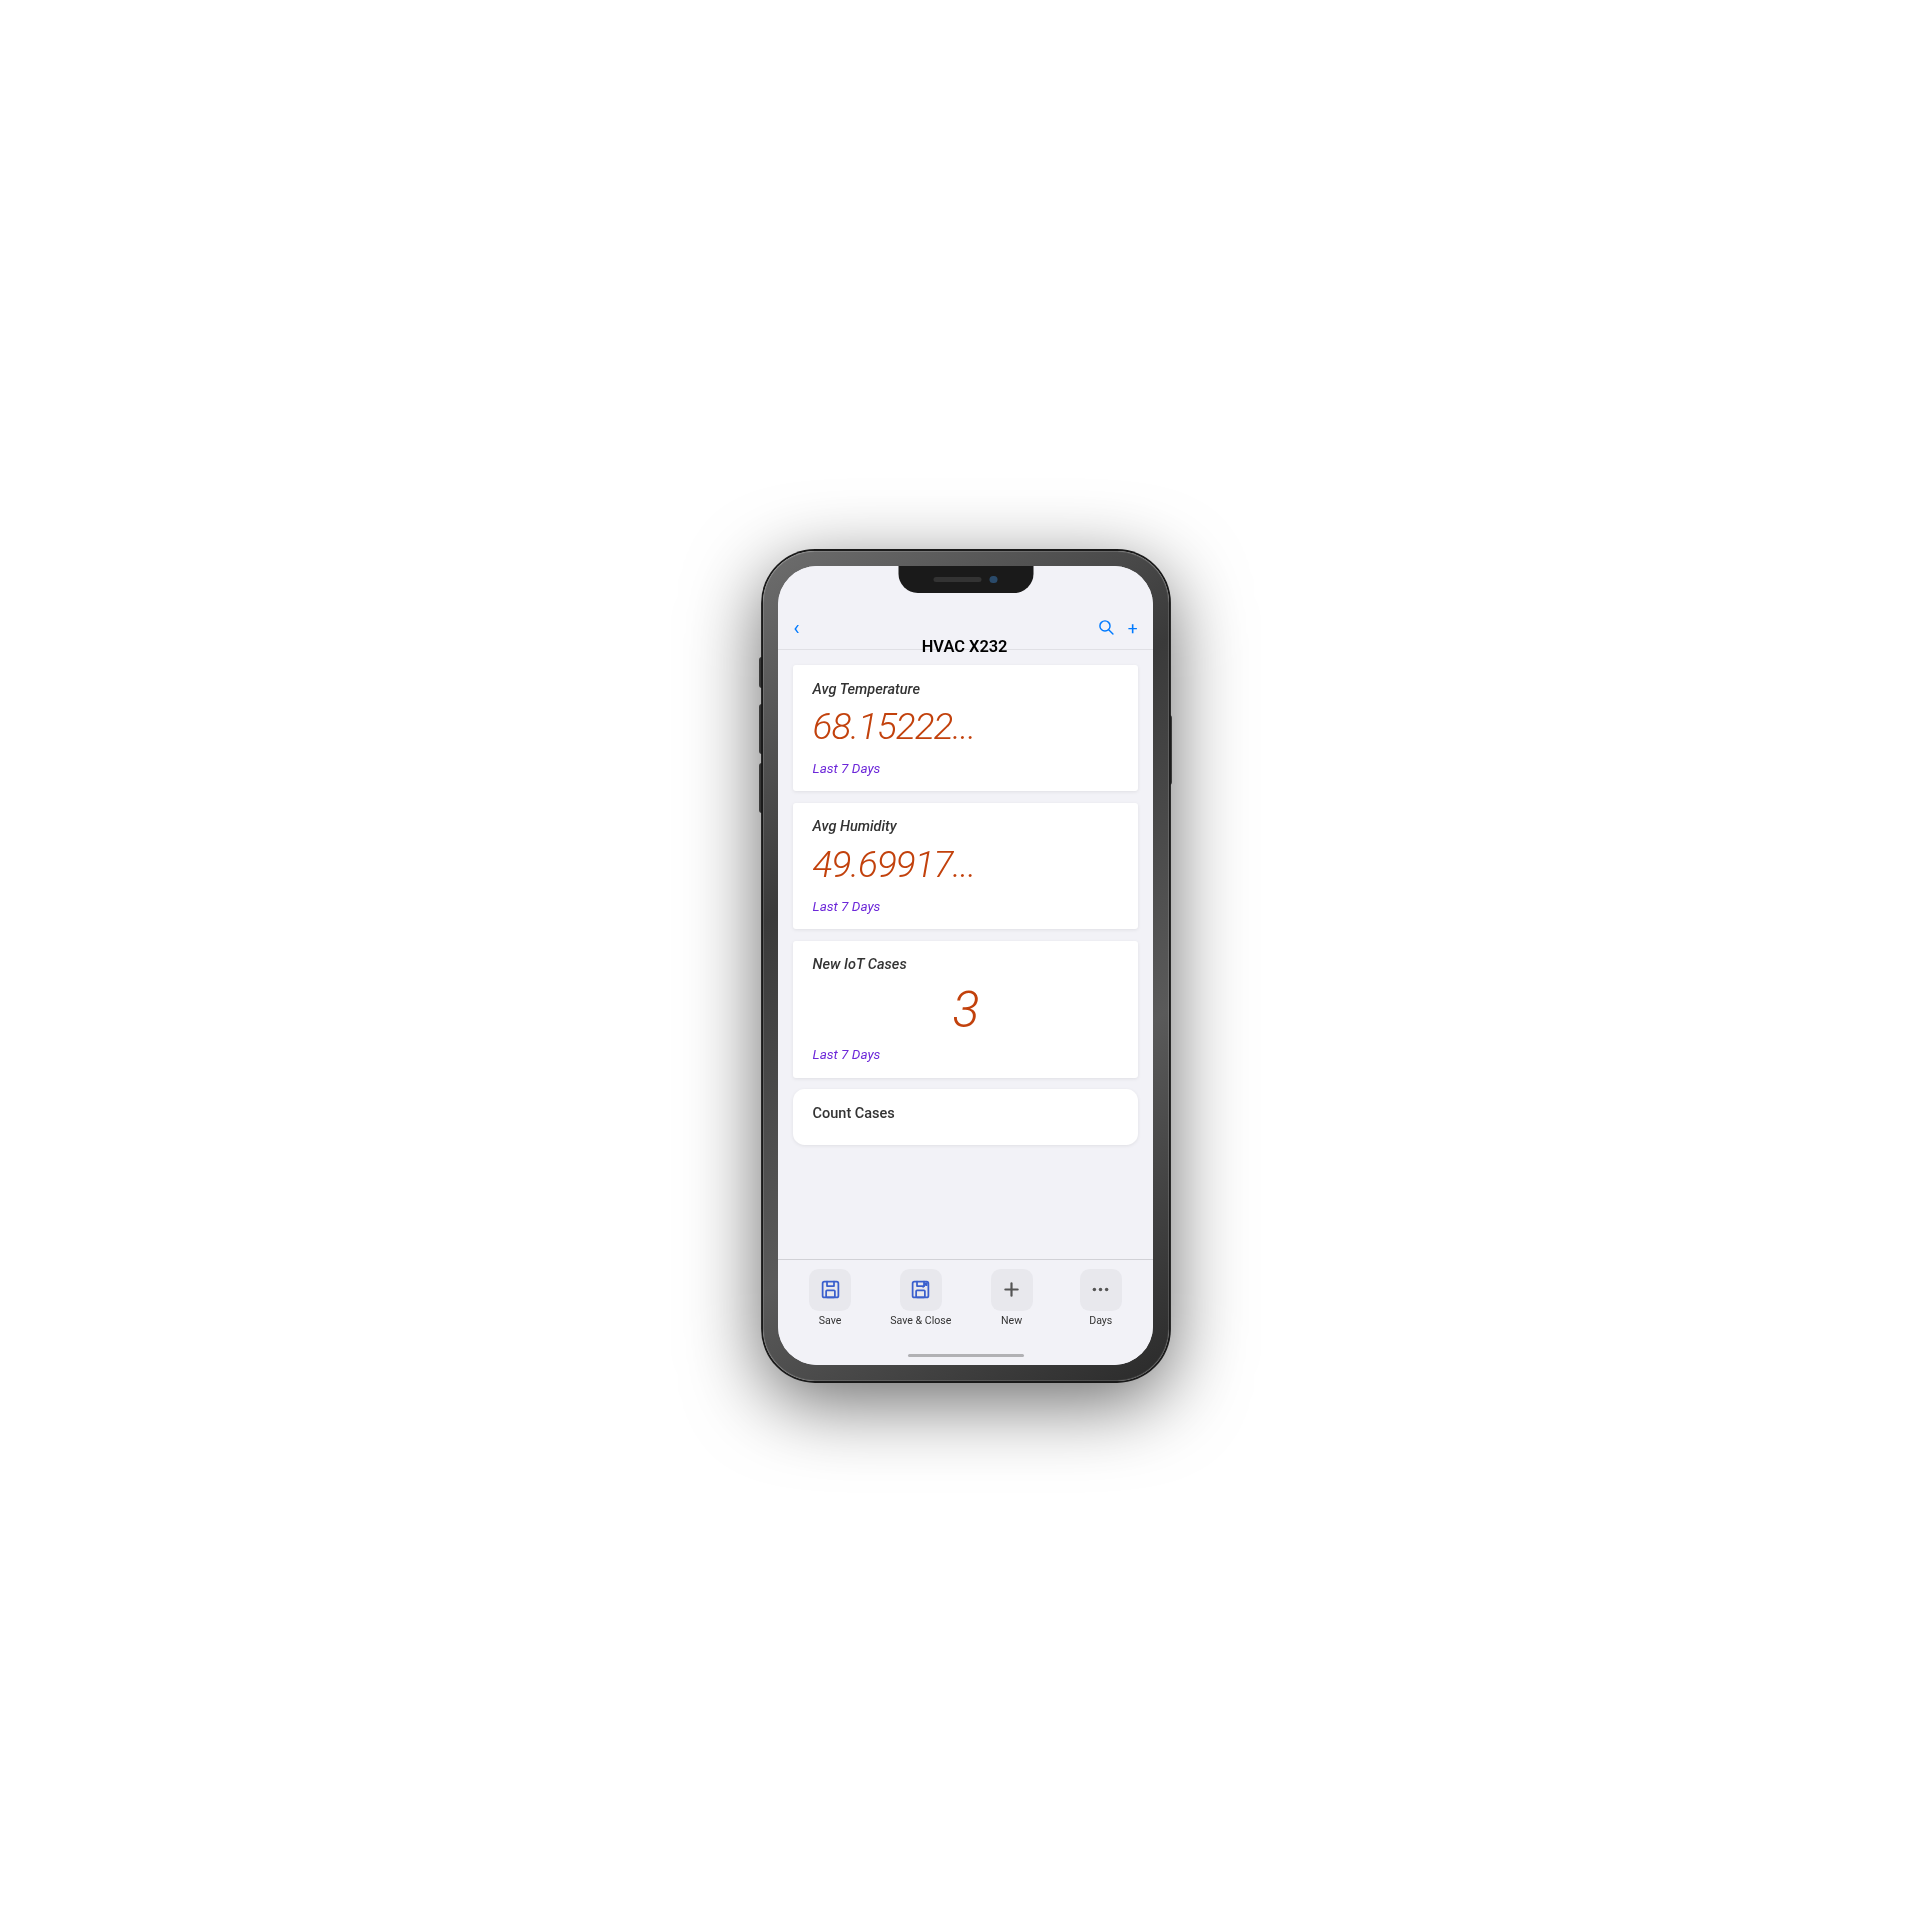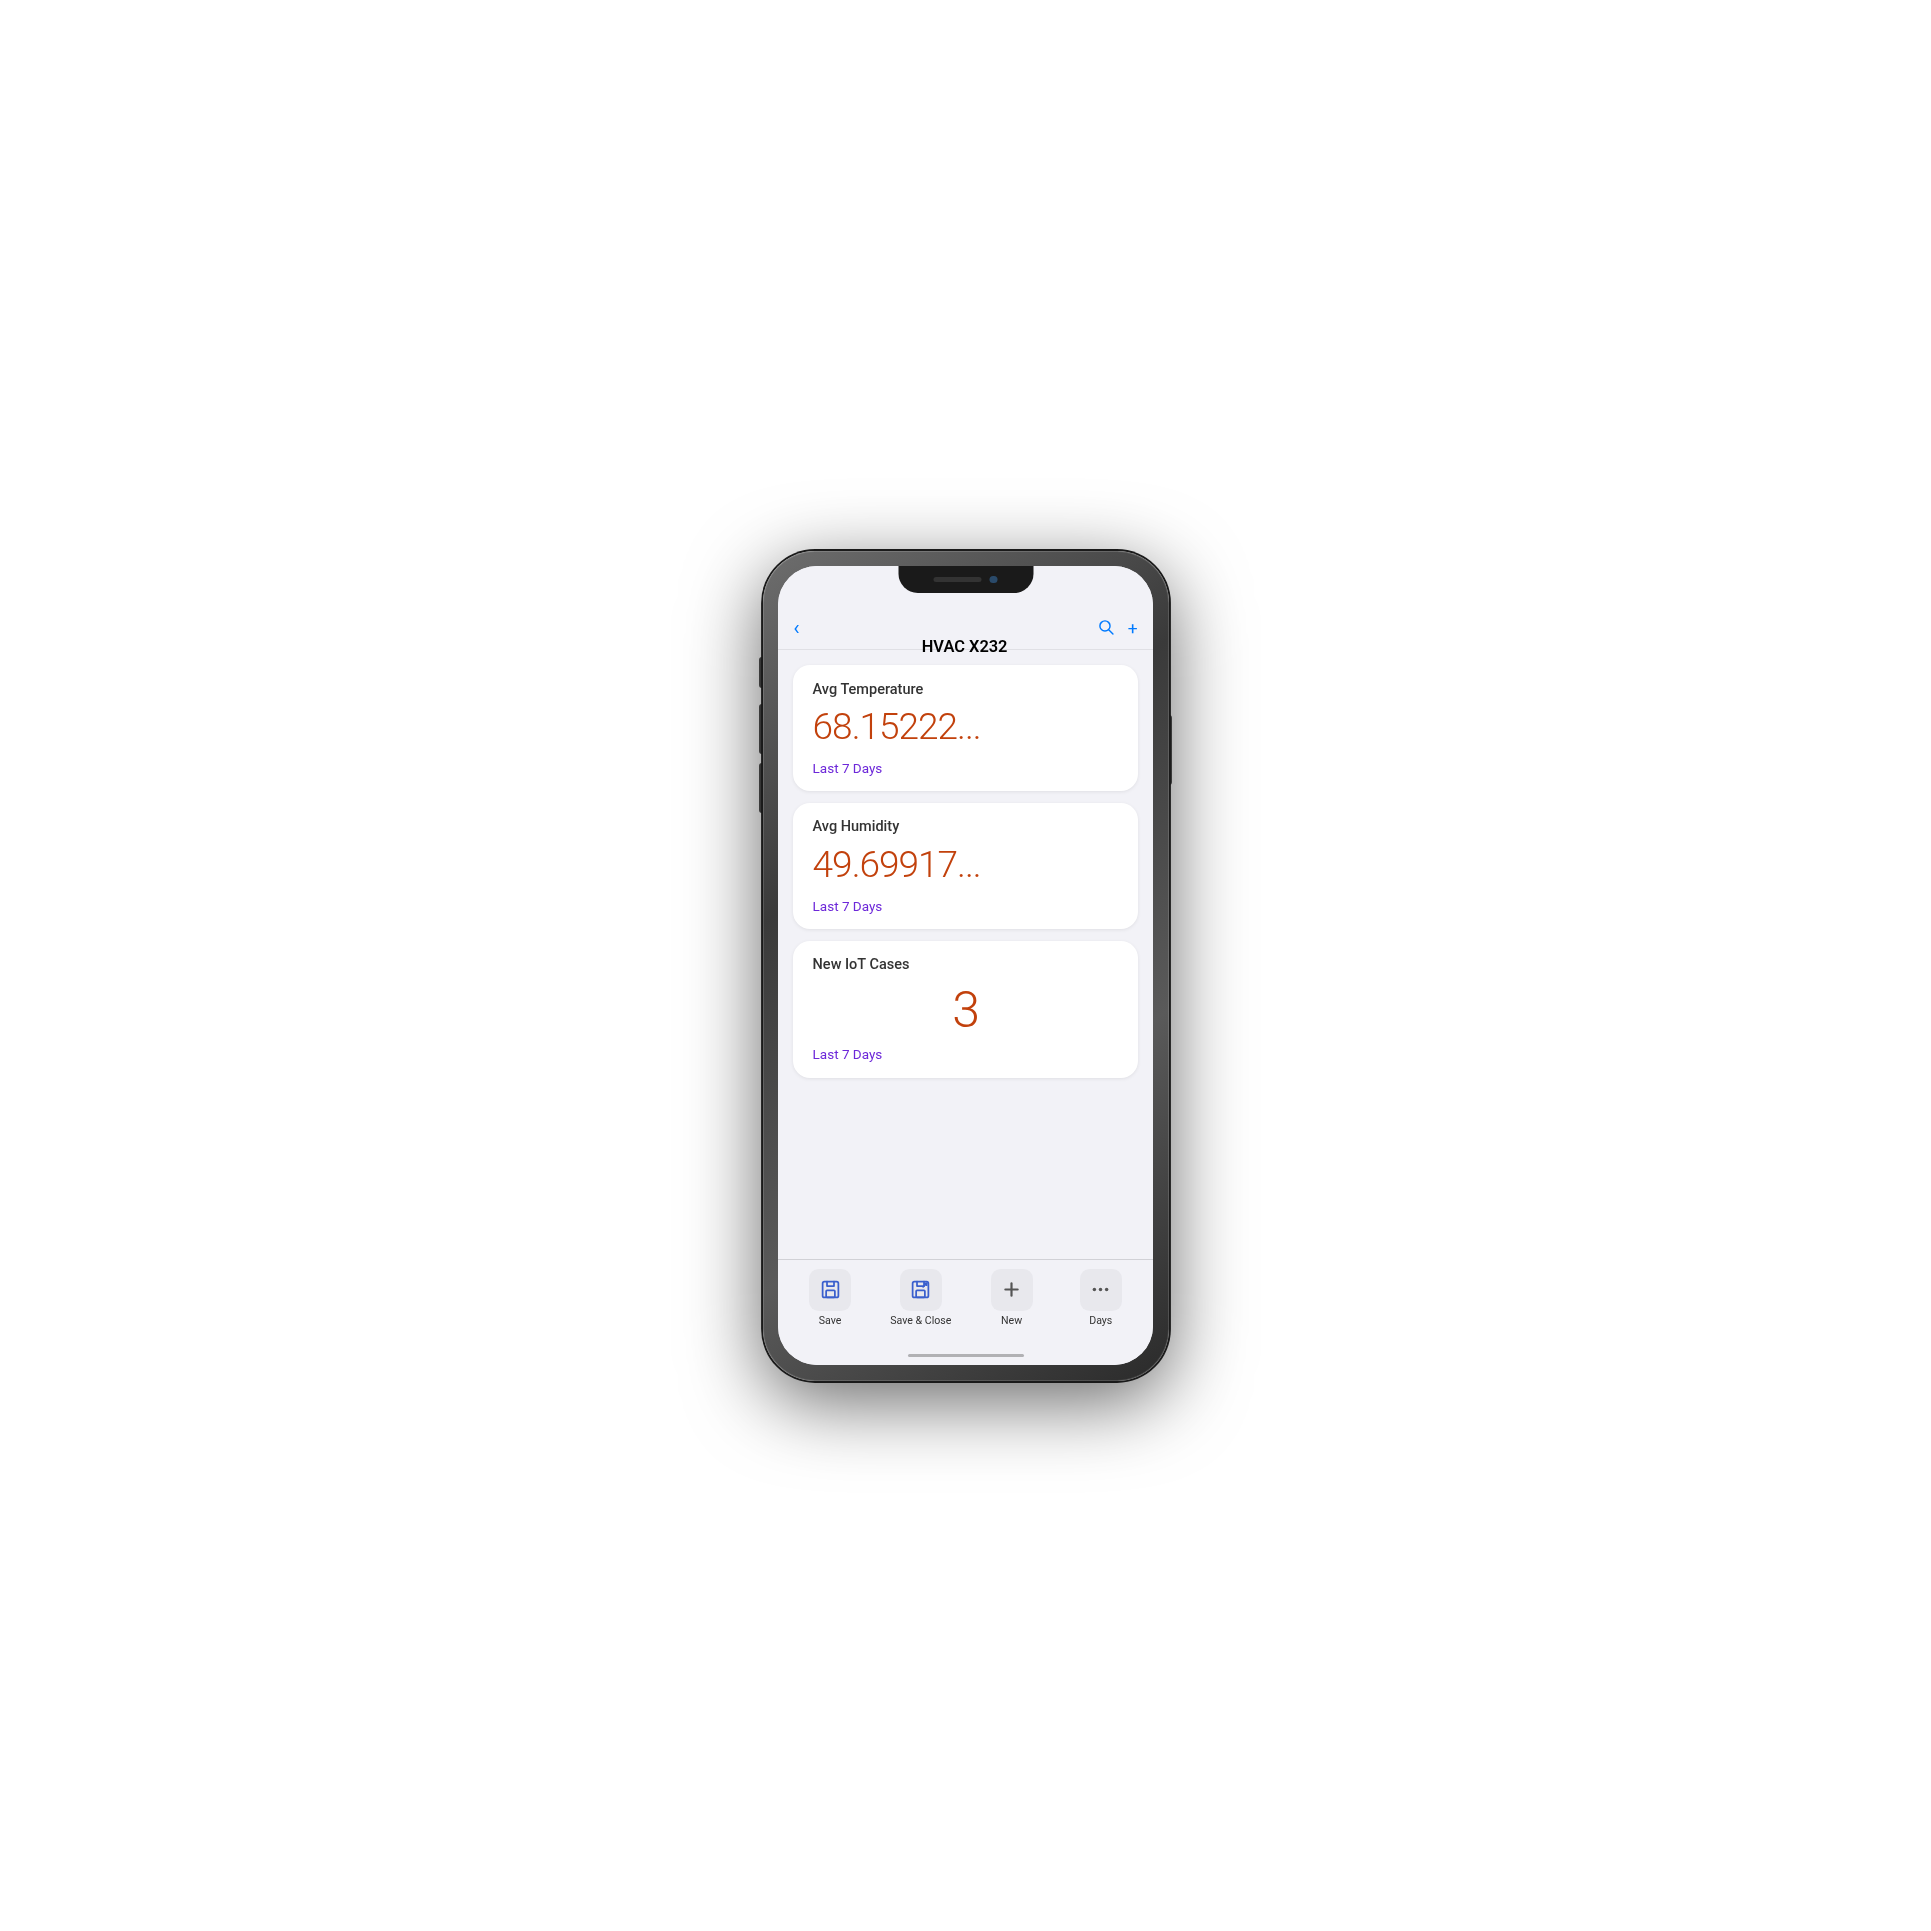--- a/index.html
+++ b/index.html
@@ -128,23 +128,24 @@
       padding: 15.4px 15.4px 7.7px;
       display: flex;
       flex-direction: column;
       gap: 11.6px;
     }
     .scroll-content::-webkit-scrollbar { display: none; }
 
     
     .metric-card {
       background: #ffffff;
-      border-radius: 17px;
+      border-radius: 3px;
       padding: 15.4px 19.3px 15.4px;
       box-shadow: 0 1px 3.9px rgba(0,0,0,0.08);
+      font-style: italic;
     }
     .metric-label {
       font-size: 14.5px;
       font-weight: 500;
       color: #333;
       margin-bottom: 7.7px;
     }
     .metric-value {
       font-size: 37px;
       font-weight: 300;
@@ -300,20 +301,23 @@
         <div class="metric-value">49.69917...</div>
         <div class="metric-period">Last 7 Days</div>
       </div>
 
       <div class="metric-card">
         <div class="metric-label">New IoT Cases</div>
         <div class="metric-value large">3</div>
         <div class="metric-period">Last 7 Days</div>
       </div>
 
+      <div class="partial-card">
+        <div class="metric-label">Count Cases</div>
+      </div>
 
     </div>
 
     <div class="bottom-toolbar">
 
       <div class="toolbar-item">
         <div class="toolbar-icon-wrap">
           <svg class="icon-svg" viewBox="0 0 24 24" fill="none" stroke="#3a5fcd" stroke-width="2" stroke-linecap="round" stroke-linejoin="round">
             <rect x="3" y="3" width="18" height="18" rx="2"></rect>
             <path d="M8 3v5h8V3"></path>

